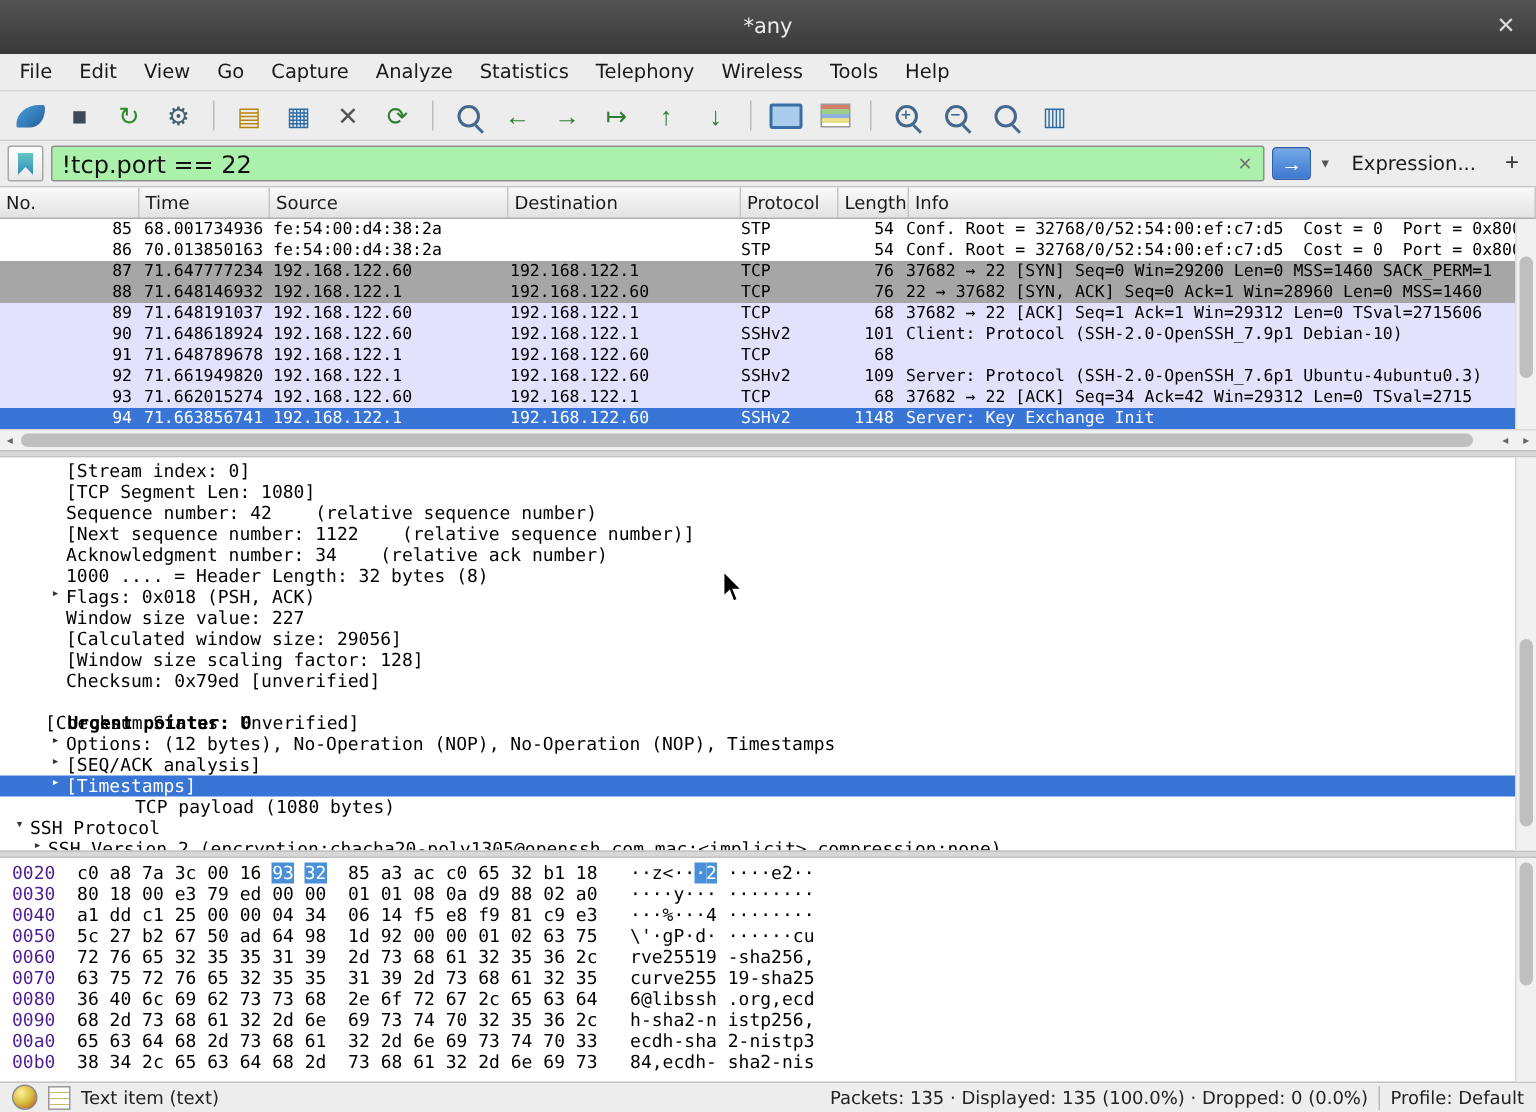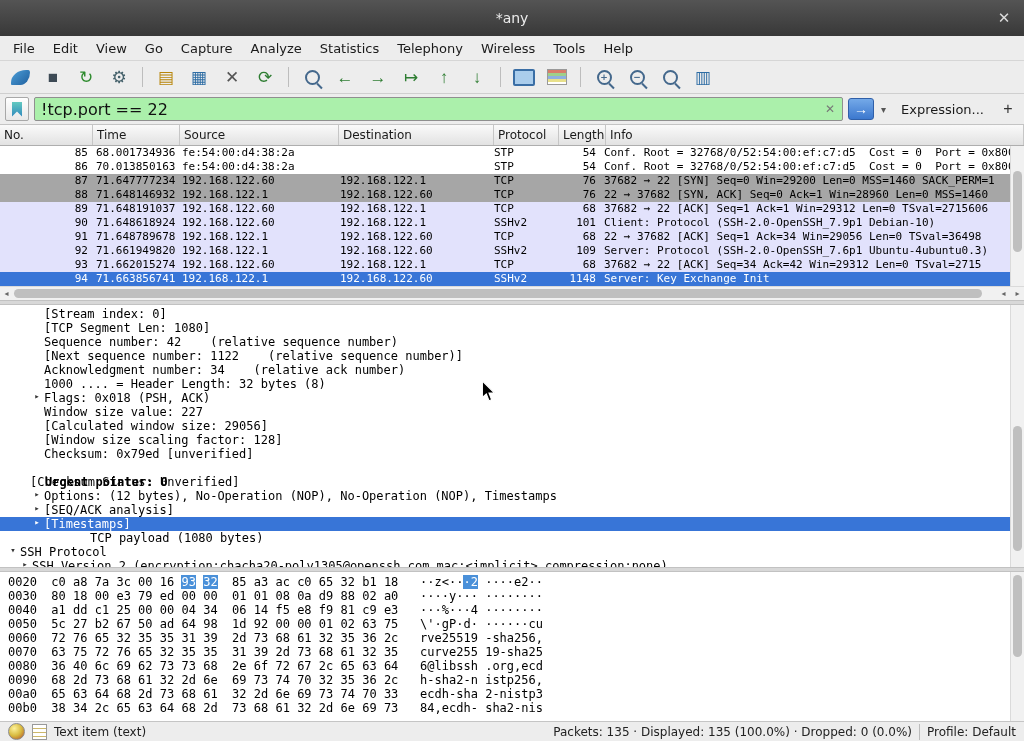--- a/index.html
+++ b/index.html
@@ -94,21 +94,21 @@
          font:12px "DejaVu Sans Mono","Liberation Mono",monospace;color:#000}
   .darrow{width:14px;flex:0 0 14px;text-align:center;font-size:9px;color:#333}
   .dsel{background:#3875d7;color:#fff}
   .dsel .darrow{color:#fff}
 
   
   .hex-pane{height:149px;flex:0 0 149px;display:flex;background:#fff}
   .hex-lines{flex:1;overflow:hidden;padding:3px 0 0 8px}
   .hrow{height:14px;line-height:14px;white-space:pre;
         font:12px "DejaVu Sans Mono","Liberation Mono",monospace;color:#000}
-  .hoff{color:#000000}
+  .hoff{color:#4c1d95}
   .hl{background:#4a90d9;color:#fff}
 
   
   .statusbar{flex:1;display:flex;align-items:center;padding:0 8px;gap:7px;background:#ededed;
              border-top:1px solid #c5c5c5;font-size:12px;color:#222}
   .i-expert{width:15px;height:15px;border-radius:50%;border:1px solid #8a8a8a;
             background:radial-gradient(circle at 35% 30%,#fdf29a 0%,#d8bb40 50%,#b04a28 100%)}
   .i-note{width:13px;height:14px;border:1px solid #999;
           background:repeating-linear-gradient(#fff 0 3px,#cdb86a 3px 4px)}
   .st-spacer{flex:1}
@@ -229,21 +229,21 @@
 </div>
 
 <div class="plist-body">
   <div class="plist-rows">
       <div class="prow v-plain"><span class="c-no">85</span><span class="c-time">68.001734936</span><span class="c-src">fe:54:00:d4:38:2a</span><span class="c-dst"></span><span class="c-proto">STP</span><span class="c-len">54</span><span class="c-info">Conf. Root = 32768/0/52:54:00:ef:c7:d5  Cost = 0  Port = 0x8002</span></div>
       <div class="prow v-plain"><span class="c-no">86</span><span class="c-time">70.013850163</span><span class="c-src">fe:54:00:d4:38:2a</span><span class="c-dst"></span><span class="c-proto">STP</span><span class="c-len">54</span><span class="c-info">Conf. Root = 32768/0/52:54:00:ef:c7:d5  Cost = 0  Port = 0x8002</span></div>
       <div class="prow v-gray"><span class="c-no">87</span><span class="c-time">71.647777234</span><span class="c-src">192.168.122.60</span><span class="c-dst">192.168.122.1</span><span class="c-proto">TCP</span><span class="c-len">76</span><span class="c-info">37682 → 22 [SYN] Seq=0 Win=29200 Len=0 MSS=1460 SACK_PERM=1</span></div>
       <div class="prow v-gray"><span class="c-no">88</span><span class="c-time">71.648146932</span><span class="c-src">192.168.122.1</span><span class="c-dst">192.168.122.60</span><span class="c-proto">TCP</span><span class="c-len">76</span><span class="c-info">22 → 37682 [SYN, ACK] Seq=0 Ack=1 Win=28960 Len=0 MSS=1460</span></div>
       <div class="prow v-lav"><span class="c-no">89</span><span class="c-time">71.648191037</span><span class="c-src">192.168.122.60</span><span class="c-dst">192.168.122.1</span><span class="c-proto">TCP</span><span class="c-len">68</span><span class="c-info">37682 → 22 [ACK] Seq=1 Ack=1 Win=29312 Len=0 TSval=2715606</span></div>
       <div class="prow v-lav"><span class="c-no">90</span><span class="c-time">71.648618924</span><span class="c-src">192.168.122.60</span><span class="c-dst">192.168.122.1</span><span class="c-proto">SSHv2</span><span class="c-len">101</span><span class="c-info">Client: Protocol (SSH-2.0-OpenSSH_7.9p1 Debian-10)</span></div>
-      <div class="prow v-lav"><span class="c-no">91</span><span class="c-time">71.648789678</span><span class="c-src">192.168.122.1</span><span class="c-dst">192.168.122.60</span><span class="c-proto">TCP</span><span class="c-len">68</span><span class="c-info">22 → 37682 [ACK] Seq=1 Ack=34 Win=29056 Len=0 TSval=36498</span></div>
+      <div class="prow v-lav"><span class="c-no">91</span><span class="c-time">71.648789678</span><span class="c-src">192.168.122.1</span><span class="c-dst">192.168.122.60</span><span class="c-proto">TCP</span><span class="c-len">68</span></div>
       <div class="prow v-lav"><span class="c-no">92</span><span class="c-time">71.661949820</span><span class="c-src">192.168.122.1</span><span class="c-dst">192.168.122.60</span><span class="c-proto">SSHv2</span><span class="c-len">109</span><span class="c-info">Server: Protocol (SSH-2.0-OpenSSH_7.6p1 Ubuntu-4ubuntu0.3)</span></div>
       <div class="prow v-lav"><span class="c-no">93</span><span class="c-time">71.662015274</span><span class="c-src">192.168.122.60</span><span class="c-dst">192.168.122.1</span><span class="c-proto">TCP</span><span class="c-len">68</span><span class="c-info">37682 → 22 [ACK] Seq=34 Ack=42 Win=29312 Len=0 TSval=2715</span></div>
       <div class="prow v-sel"><span class="c-no">94</span><span class="c-time">71.663856741</span><span class="c-src">192.168.122.1</span><span class="c-dst">192.168.122.60</span><span class="c-proto">SSHv2</span><span class="c-len">1148</span><span class="c-info">Server: Key Exchange Init</span></div>
     </div>
   <div class="vscroll">
     <div class="vthumb" style="top:18%;height:58%"></div>
   </div>
 </div>
 
 <div class="hscroll">

